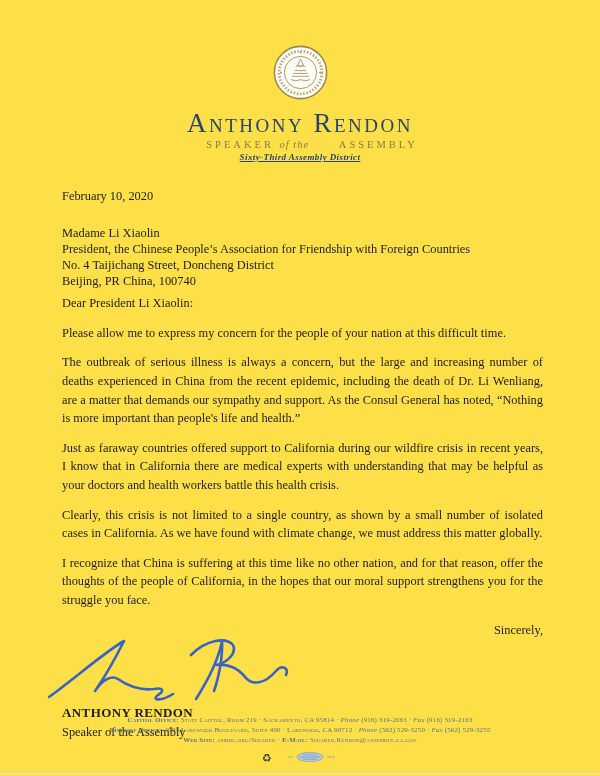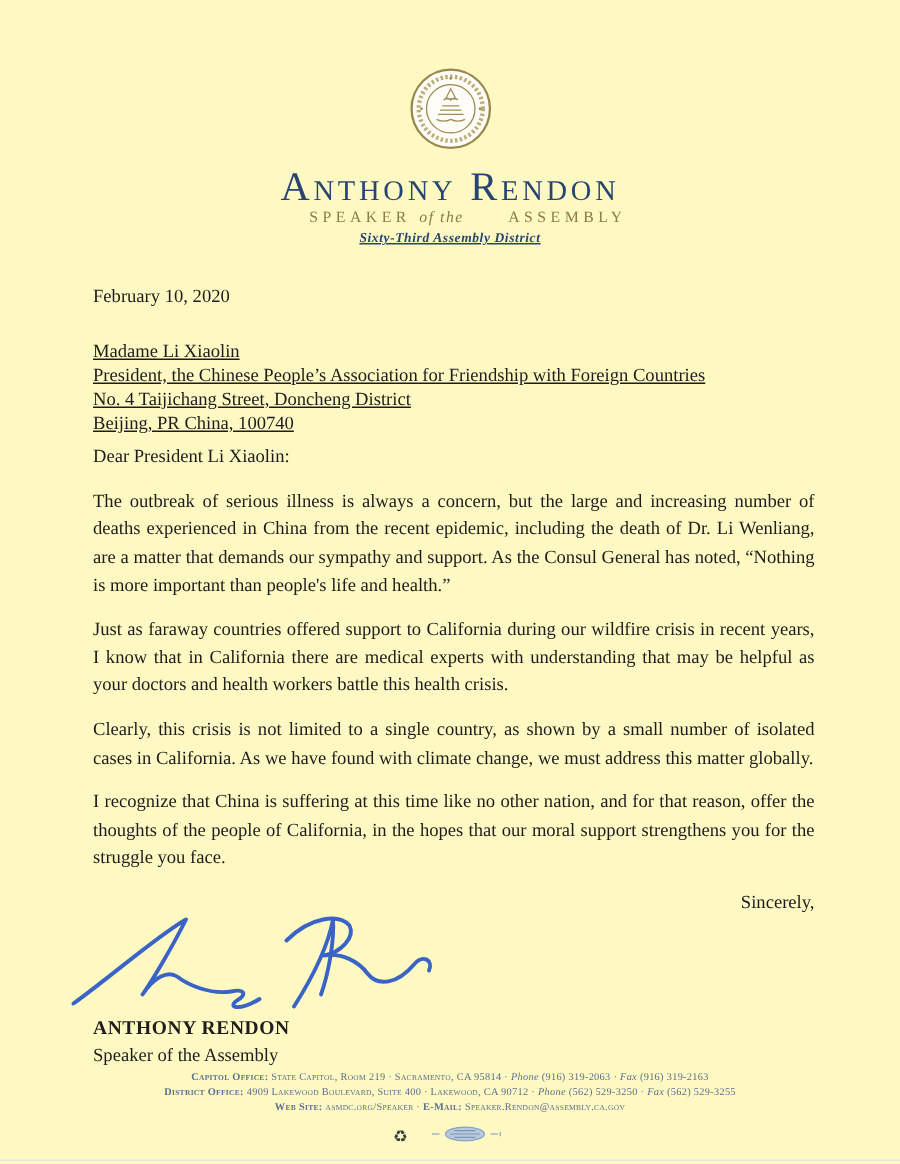--- a/index.html
+++ b/index.html
@@ -1,21 +1,21 @@
 <!DOCTYPE html>
 <html><head>
 <meta charset="utf-8">
 <style>
   * { margin:0; padding:0; box-sizing:border-box; }
   html,body { background:#ffffff; }
   .page {
     position:relative;
     width:600px; height:776px;
     margin:0 auto;
-    background:#fef9c3;
+    background:#fde047;
     font-family:"Liberation Serif", serif;
     color:#1d1d1d;
     overflow:hidden;
   }
   
   .letterhead { text-align:center; padding-top:44px; }
   .seal { width:57px; height:57px; display:inline-block; }
   .lh-name {
     margin-top:3px;
     font-variant:small-caps;
@@ -37,21 +37,21 @@
     font-size:9px;
     font-style:italic;
     font-weight:700;
     color:#27456e;
     letter-spacing:0.4px;
     text-decoration:underline;
   }
   
   .body { padding:0 57px 0 62px; font-size:12.4px; line-height:1.5; }
   .date { margin-top:25px; }
-  .recipient { margin-top:19px; line-height:1.3;text-decoration:underline; }
+  .recipient { margin-top:19px; line-height:1.3; }
   .salutation { margin-top:5px; }
   .para { margin-top:11px; text-align:justify; }
   .closing { margin-top:11px;text-align:right; }
   
   .sig-wrap { position:relative; height:64px; margin-top:0px; }
   .sig-svg { position:absolute; left:-18px; top:-6px; }
   .signer-name { font-weight:700; font-size:13px; letter-spacing:0.4px; }
   .signer-title { font-size:12.4px; }
   
   .footer {
@@ -101,20 +101,21 @@
 
     <div class="recipient">
       <div>Madame Li Xiaolin</div>
       <div>President, the Chinese People’s Association for Friendship with Foreign Countries</div>
       <div>No. 4 Taijichang Street, Doncheng District</div>
       <div>Beijing, PR China, 100740</div>
     </div>
 
     <div class="salutation">Dear President Li Xiaolin:</div>
 
+    <p class="para">Please allow me to express my concern for the people of your nation at this difficult time.</p>
     <p class="para">The outbreak of serious illness is always a concern, but the large and increasing number of deaths experienced in China from the recent epidemic, including the death of Dr. Li Wenliang, are a matter that demands our sympathy and support. As the Consul General has noted, “Nothing is more important than people's life and health.”</p>
     <p class="para">Just as faraway countries offered support to California during our wildfire crisis in recent years, I know that in California there are medical experts with understanding that may be helpful as your doctors and health workers battle this health crisis.</p>
     <p class="para">Clearly, this crisis is not limited to a single country, as shown by a small number of isolated cases in California. As we have found with climate change, we must address this matter globally.</p>
     <p class="para">I recognize that China is suffering at this time like no other nation, and for that reason, offer the thoughts of the people of California, in the hopes that our moral support strengthens you for the struggle you face.</p>
 
     <div class="closing">Sincerely,</div>
 
     <div class="sig-wrap">
       <span class="sig-svg">
         <svg width="270" height="72" viewBox="0 0 270 72">

